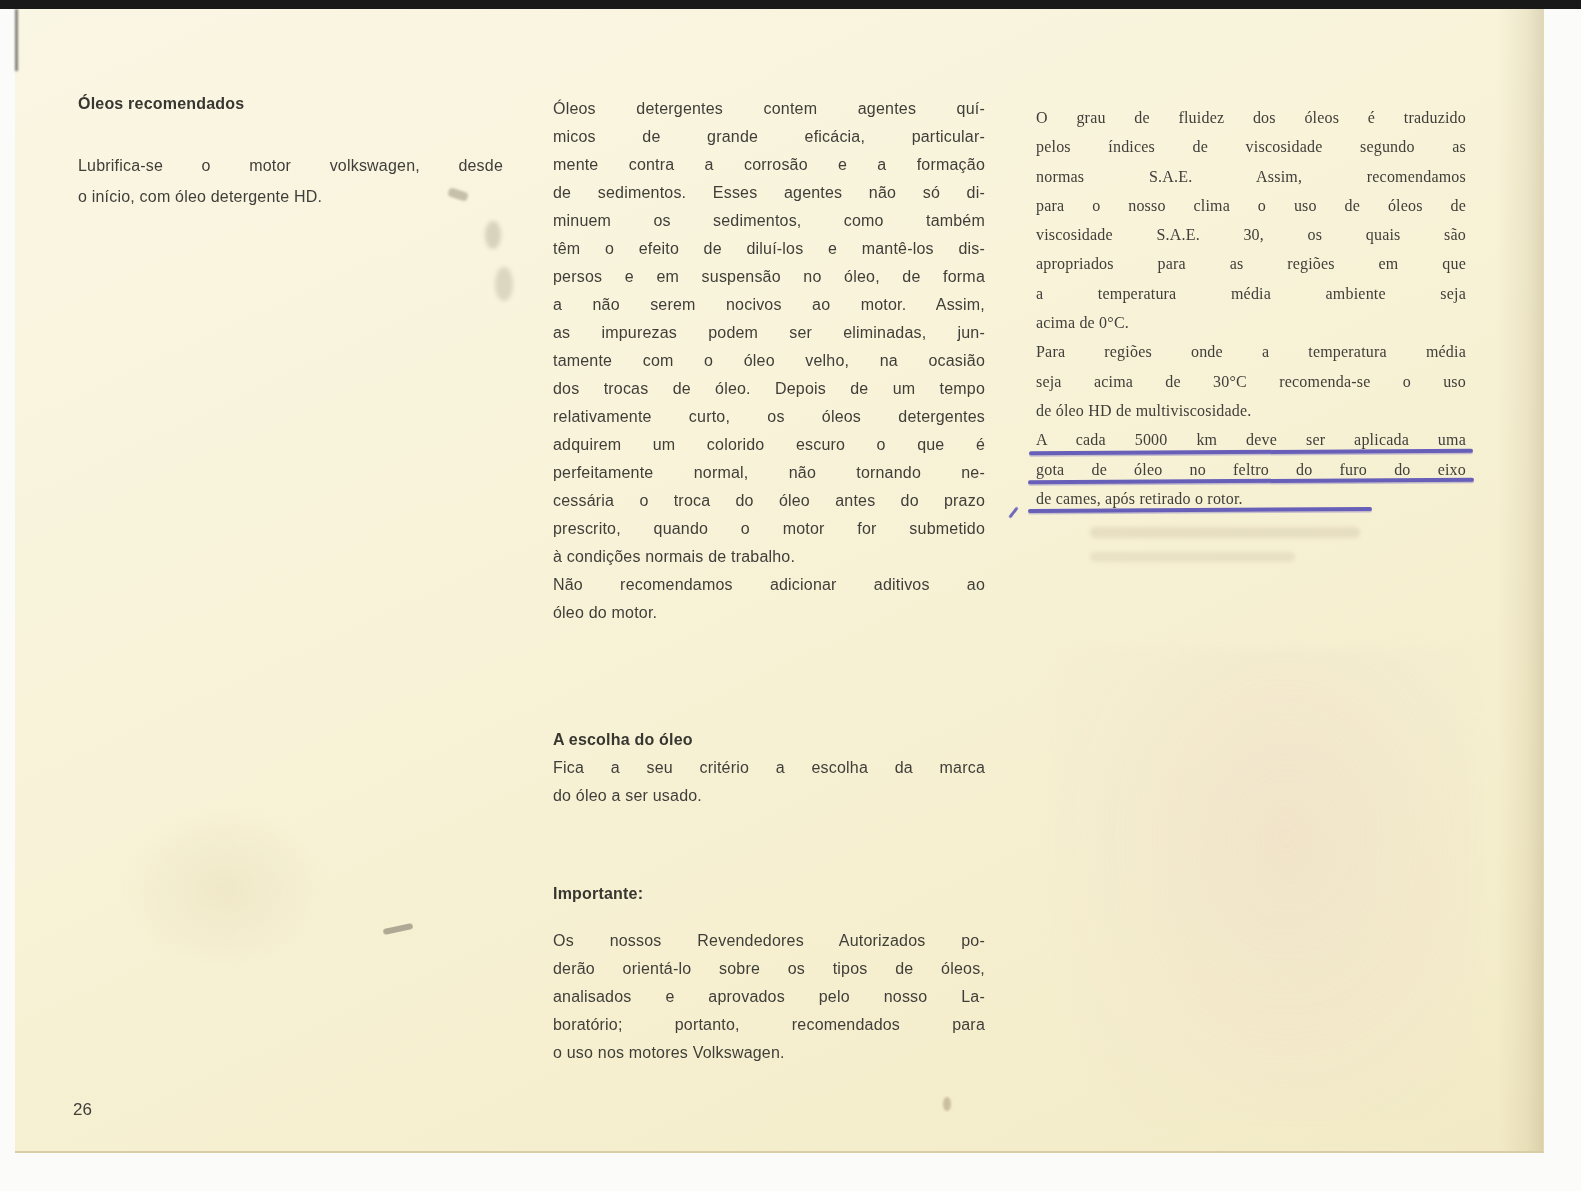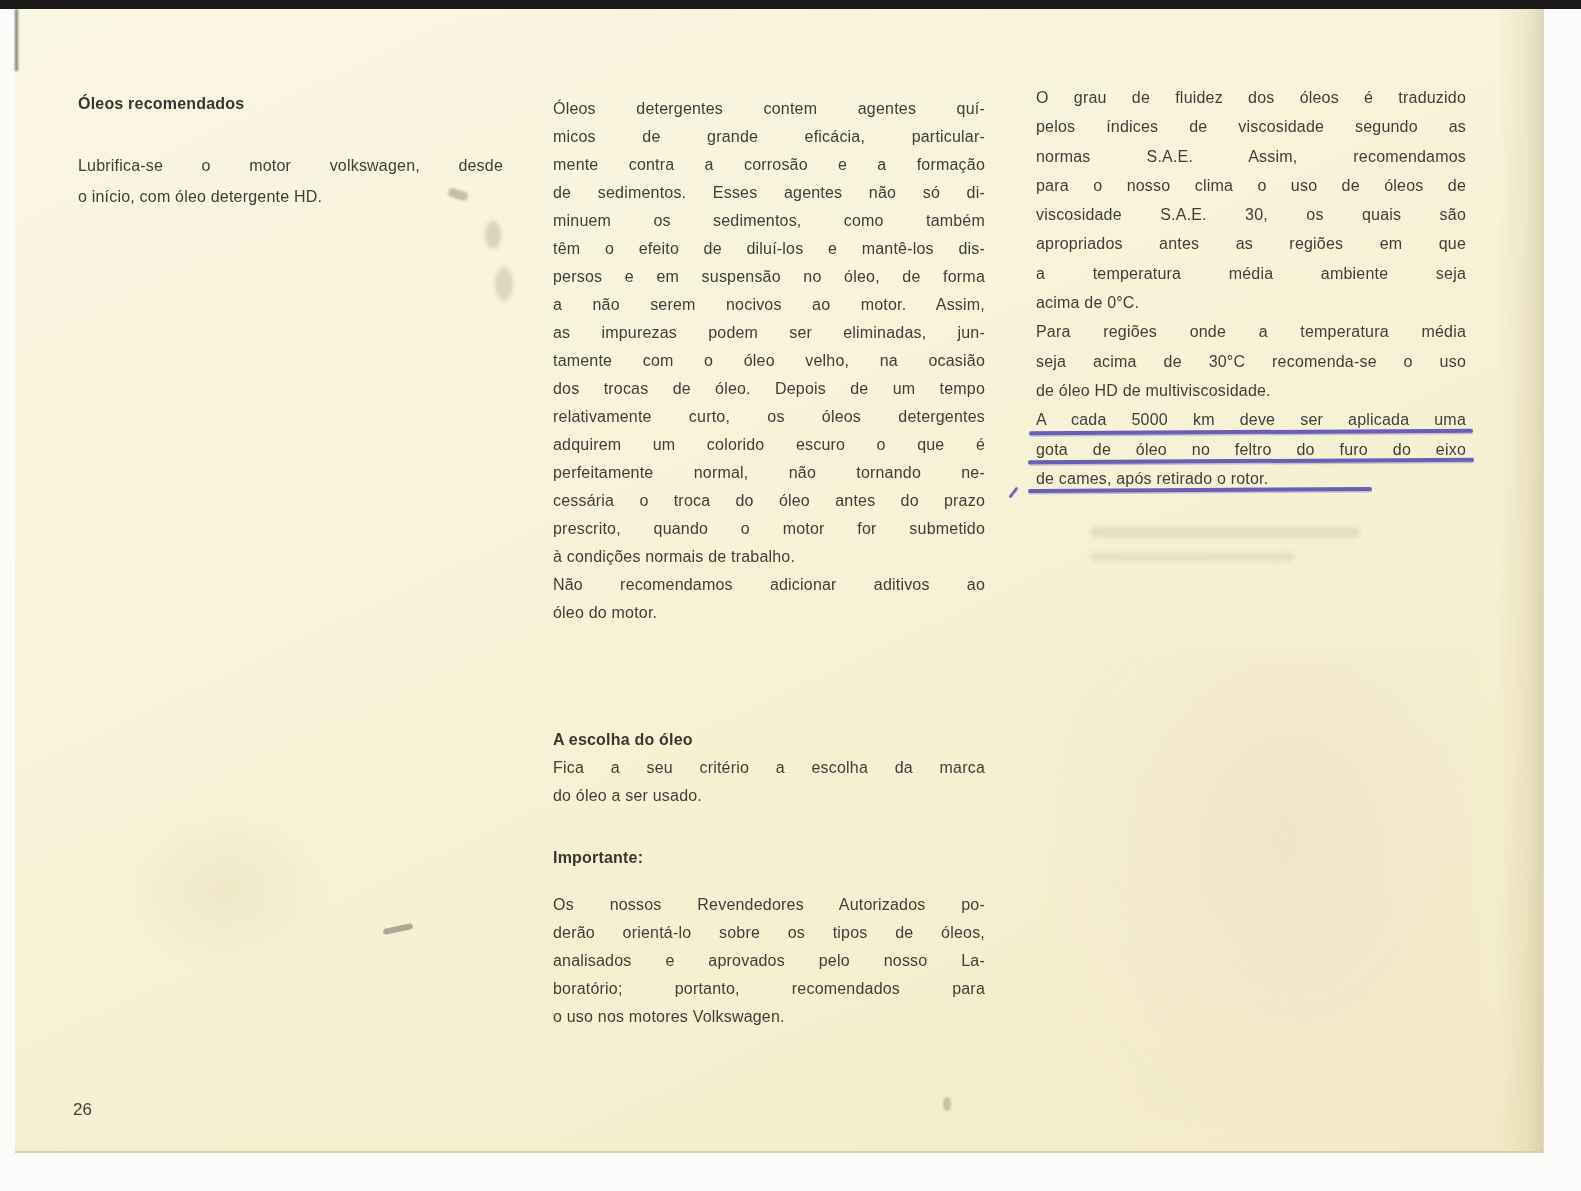--- a/index.html
+++ b/index.html
@@ -104,37 +104,37 @@
         <div class="line just">prescrito, quando o motor for submetido</div>
         <div class="line">à condições normais de trabalho.</div>
         <div class="line just">Não recomendamos adicionar aditivos ao</div>
         <div class="line">óleo do motor.</div>
       </div>
       <div class="heading line" style="margin-top: 99px;">A escolha do óleo</div>
       <div class="para" style="">
         <div class="line just">Fica a seu critério a escolha da marca</div>
         <div class="line">do óleo a ser usado.</div>
       </div>
-      <div class="heading line" style="margin-top: 34px;">Importante:</div>
+      <div class="heading line" style="margin-top: 70px;">Importante:</div>
       <div class="para" style="margin-top: 19px;">
         <div class="line just">Os nossos Revendedores Autorizados po-</div>
         <div class="line just">derão orientá-lo sobre os tipos de óleos,</div>
         <div class="line just">analisados e aprovados pelo nosso La-</div>
         <div class="line just">boratório; portanto, recomendados para</div>
         <div class="line">o uso nos motores Volkswagen.</div>
       </div>
     </div>
-  <div class="col" style="left: 1021px; top: 74px; width: 430px; --lh: 29.3px;">
+  <div class="col" style="left: 1021px; top: 94px; width: 430px; font-family: Liberation Serif, serif; --lh: 29.3px;">
       <div class="para">
         <div class="line just">O grau de fluidez dos óleos é traduzido</div>
         <div class="line just">pelos índices de viscosidade segundo as</div>
         <div class="line just">normas S.A.E. Assim, recomendamos</div>
         <div class="line just">para o nosso clima o uso de óleos de</div>
         <div class="line just">viscosidade S.A.E. 30, os quais são</div>
-        <div class="line just">apropriados antes as regiões em que</div>
+        <div class="line just">apropriados para as regiões em que</div>
         <div class="line just">a temperatura média ambiente seja</div>
         <div class="line">acima de 0°C.</div>
         <div class="line just">Para regiões onde a temperatura média</div>
         <div class="line just">seja acima de 30°C recomenda-se o uso</div>
         <div class="line">de óleo HD de multiviscosidade.</div>
         <div class="line just">A cada 5000 km deve ser aplicada uma<span class="ink-underline" style="width: calc(100% + 14px); left: -7px;"></span></div>
         <div class="line just">gota de óleo no feltro do furo do eixo<span class="ink-underline" style="width: calc(100% + 16px); left: -8px;"></span></div>
         <div class="line">de cames, após retirado o rotor.<span class="ink-underline" style="width: 344px; left: -8px;"></span><span class="ink-tick"></span></div>
       </div>
     </div>

